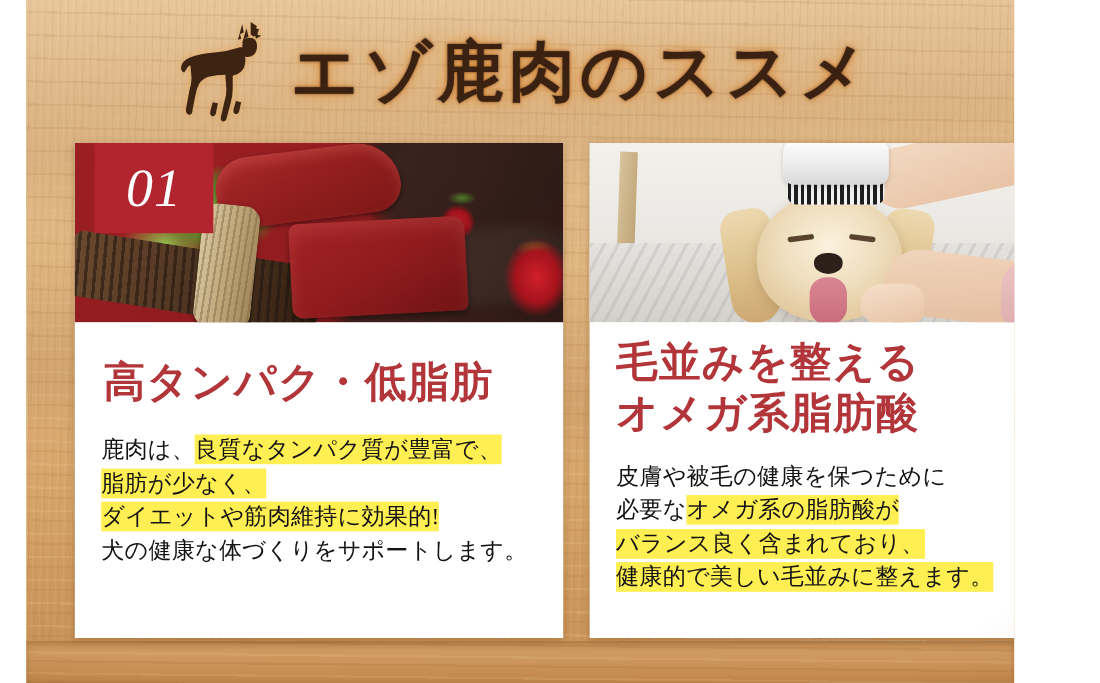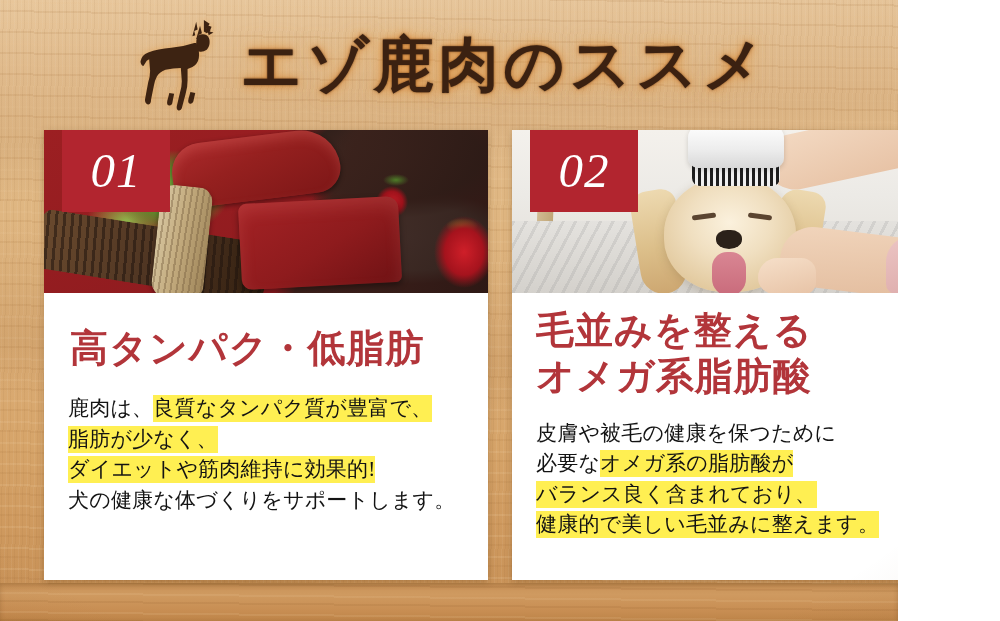--- a/index.html
+++ b/index.html
@@ -13,20 +13,21 @@
     font-family: "Liberation Serif", "DejaVu Serif", serif;
   }
 
   
   #poster {
     position: relative;
     width: 898px;
     height: 621px;
     overflow: hidden;
     background-color: #d9a86a;
+    margin-left: 24px;
   }
   .wood-base {
     position: absolute;
     inset: 0;
     background:
       
       radial-gradient(ellipse 70px 30px at 945px 68px, rgba(120,80,40,.30) 0%, rgba(150,105,55,.14) 48%, rgba(0,0,0,0) 72%),
       radial-gradient(ellipse 26px 13px at 945px 68px, rgba(95,62,30,.45) 0%, rgba(0,0,0,0) 78%),
       
       linear-gradient(177deg, rgba(150,100,50,0) 0%, rgba(150,100,50,.10) 22%, rgba(150,100,50,0) 30%),
@@ -441,21 +442,20 @@
           <div class="dog-eye left"></div>
           <div class="dog-eye right"></div>
           <div class="dog-nose"></div>
           <div class="dog-tongue"></div>
           <div class="dog-brush-teeth"></div>
           <div class="dog-brush-body"></div>
           <div class="dog-arm-bottom"></div>
           <div class="dog-hand"></div>
           <div class="dog-pink-cloth"></div>
         </div>
-        <div class="badge">02</div>
       </div>
       <div class="card-body">
         <h2 class="card-heading">毛並みを整える
 オメガ系脂肪酸</h2>
         <p class="card-text">
             <span class="line"><span>皮膚や被毛の健康を保つために</span></span>
             <span class="line"><span>必要な</span><mark>オメガ系の脂肪酸が</mark></span>
             <span class="line"><mark>バランス良く含まれており、</mark></span>
             <span class="line"><mark>健康的で美しい毛並みに整えます。</mark></span>
           </p>

